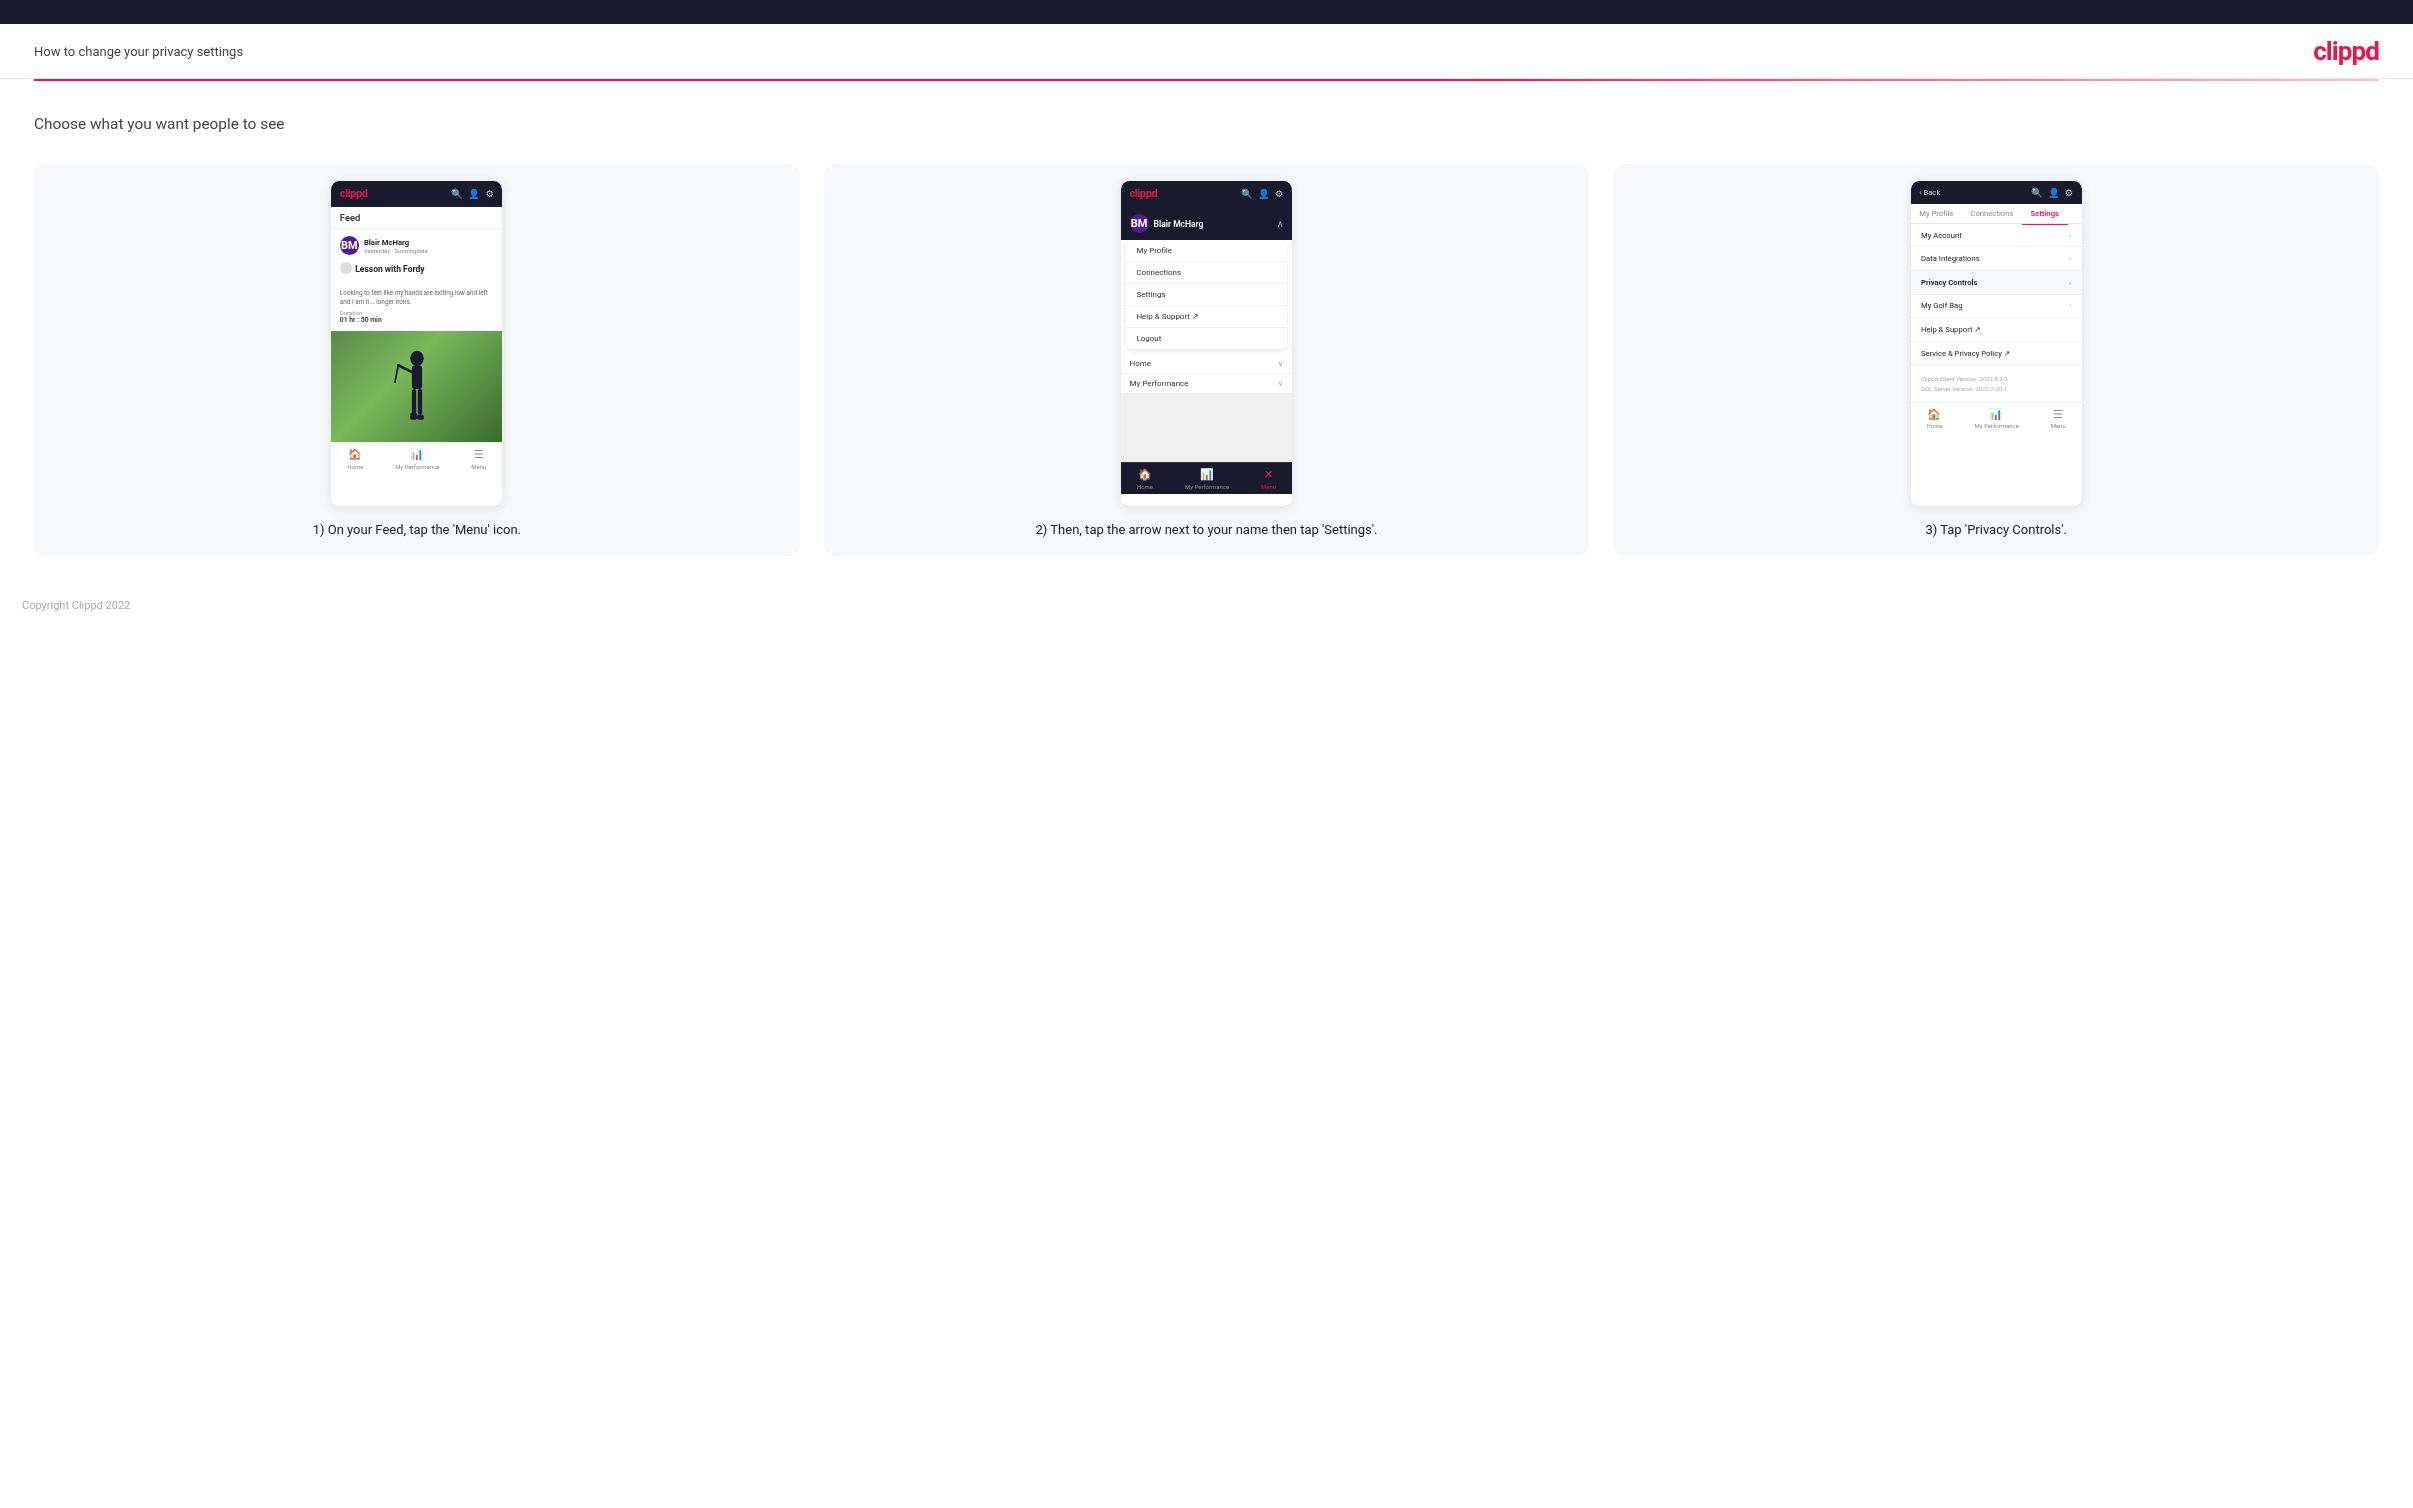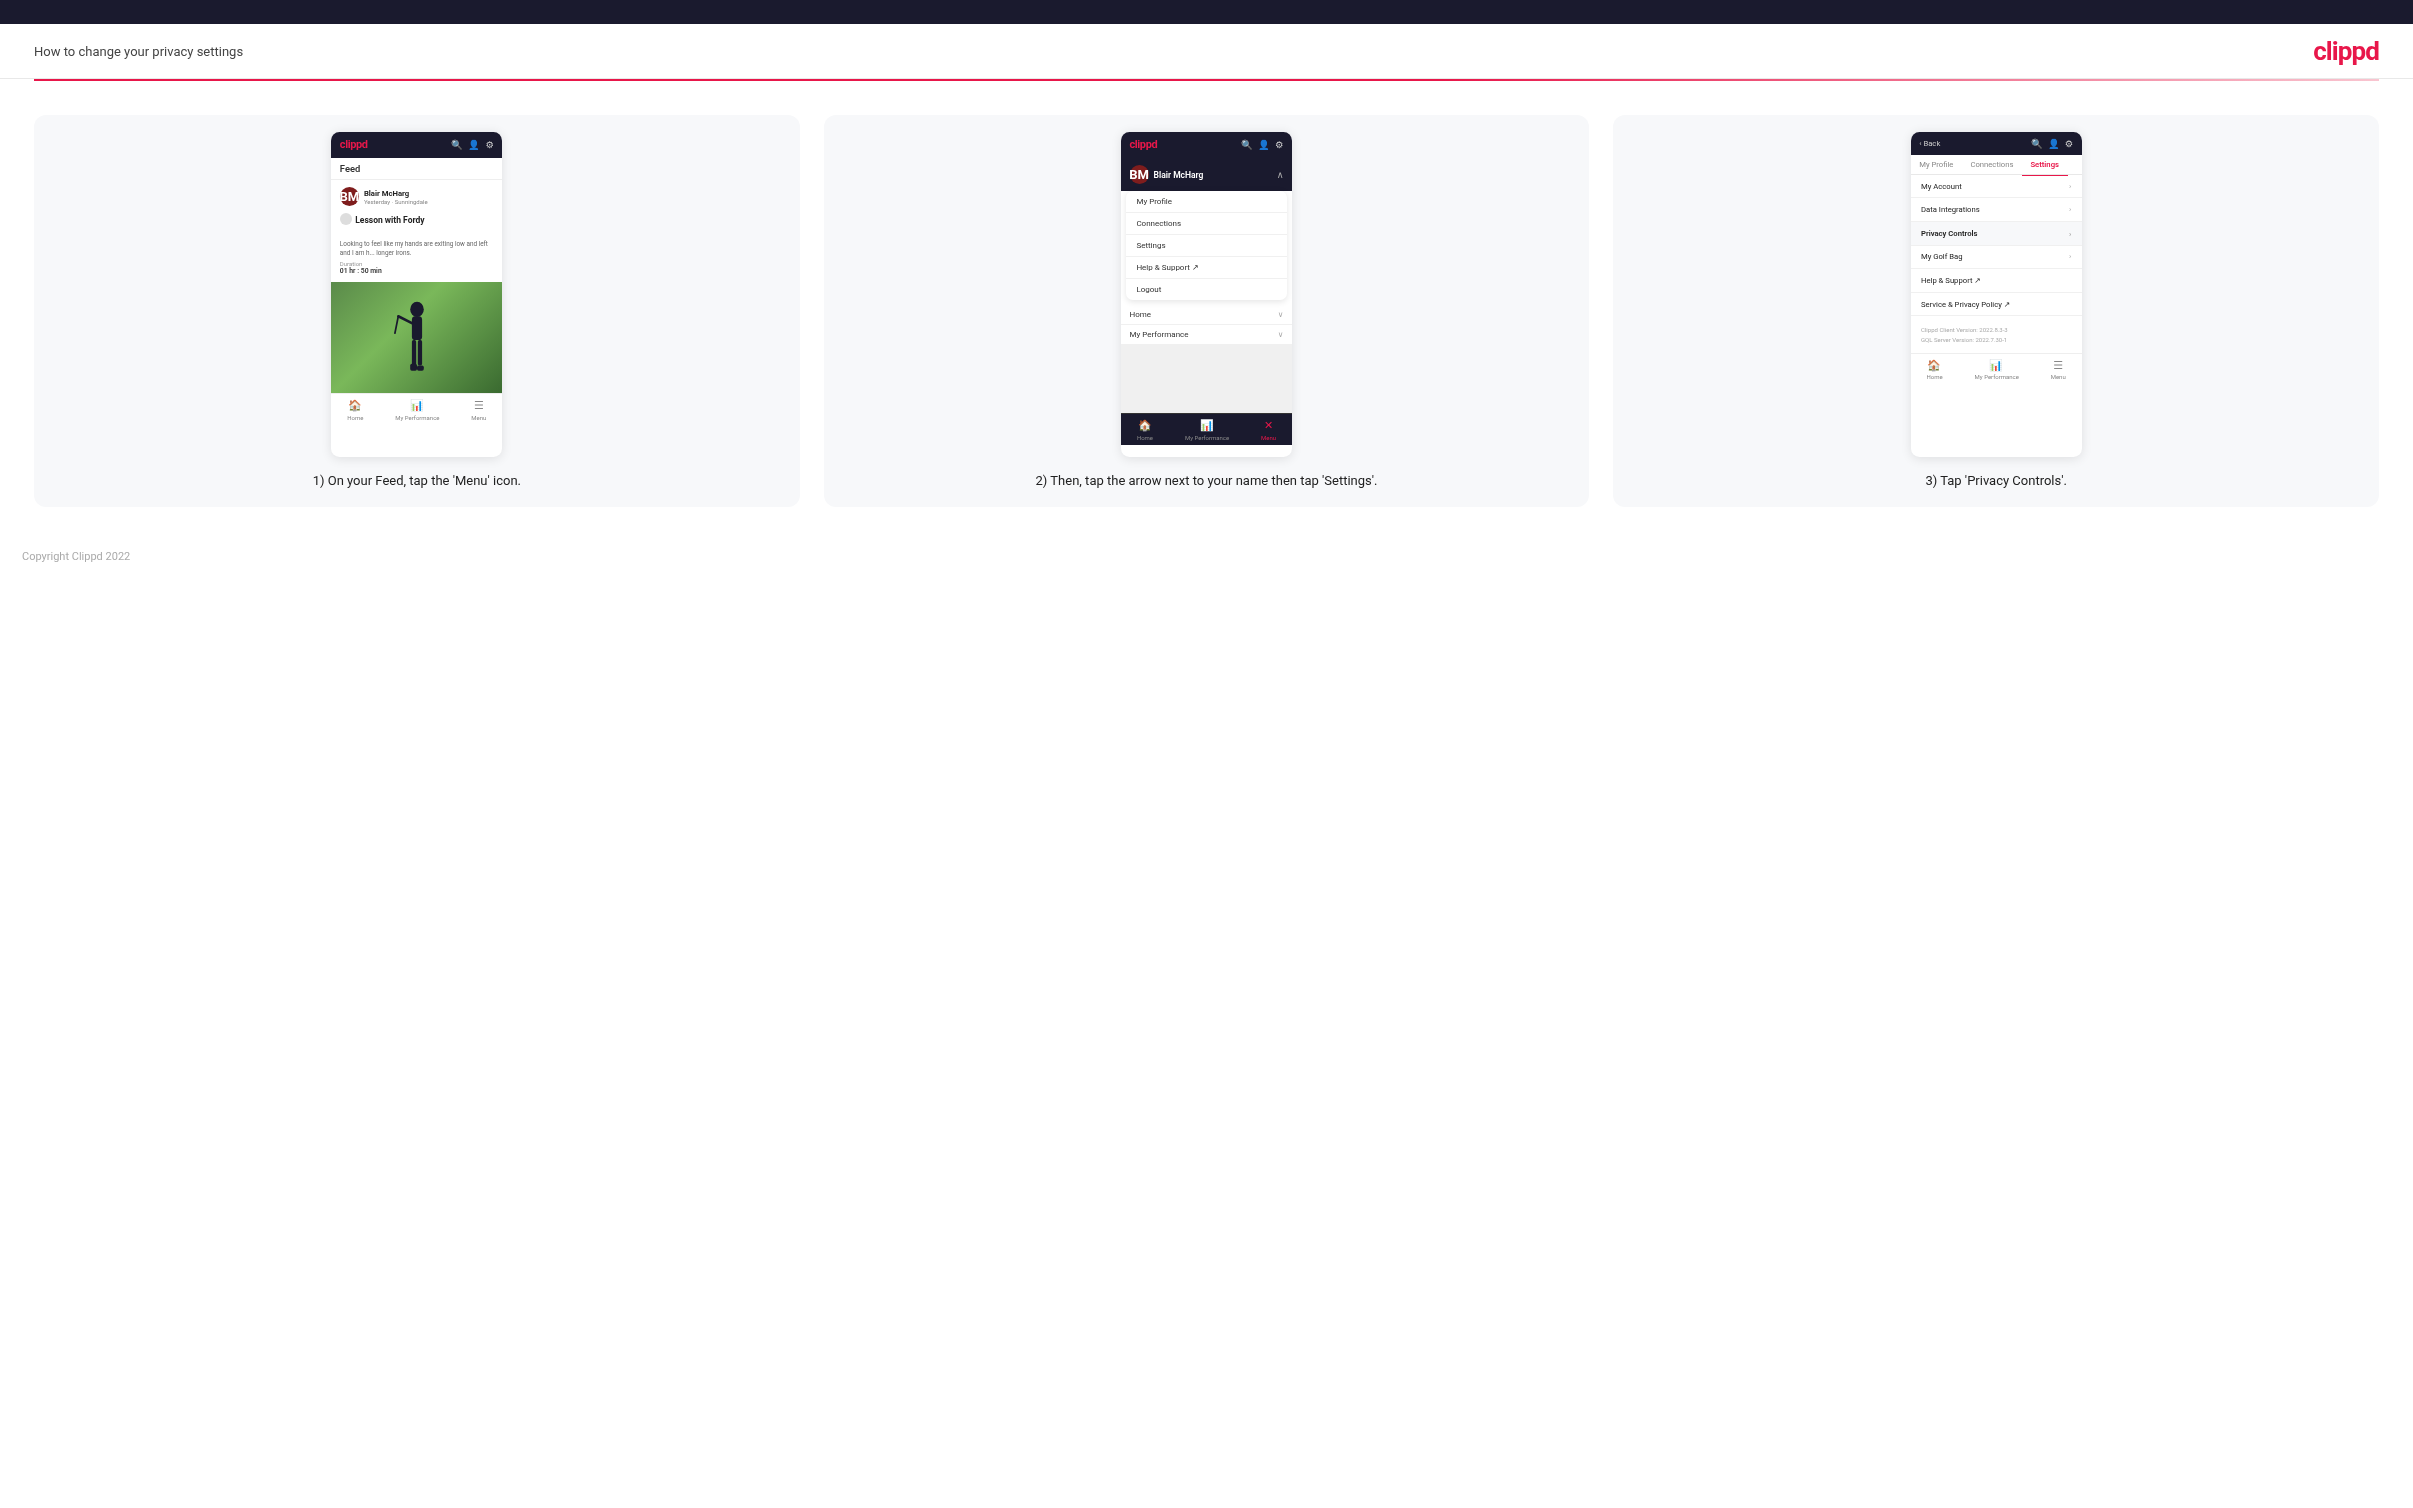--- a/index.html
+++ b/index.html
@@ -109,26 +109,26 @@
     .feed-user-row {
       display: flex;
       align-items: center;
       gap: 5.1px;
       margin-bottom: 5.1px;
     }
     .feed-avatar {
       width: 19px;
       height: 19px;
       border-radius: 50%;
-      background: #7f1d1d;
+      background: #4c1d95;
       display: flex;
       align-items: center;
       justify-content: center;
       color: #fff;
-      font-size: 13px;
+      font-size: 11px;
       font-weight: 700;
     }
     .feed-user-info { }
     .feed-user-name {
       font-size: 7.7px;
       font-weight: 700;
       color: #222;
     }
     .feed-user-sub {
       font-size: 6px;
@@ -342,20 +342,21 @@
 
 <div class="top-bar"></div>
 
 <div class="header">
   <span class="header-title">How to change your privacy settings</span>
   <span class="logo">clippd</span>
 </div>
 <div class="divider"></div>
 
 <div class="main-content">
+  <p class="page-subheading">Choose what you want people to see</p>
 
   <div class="steps-row">
 
     <div class="step-card">
       <div class="phone-mockup">
 
         <div class="phone-nav-bar">
           <span class="phone-logo">clippd</span>
           <div class="phone-nav-icons">
             <span class="phone-icon">🔍</span>

